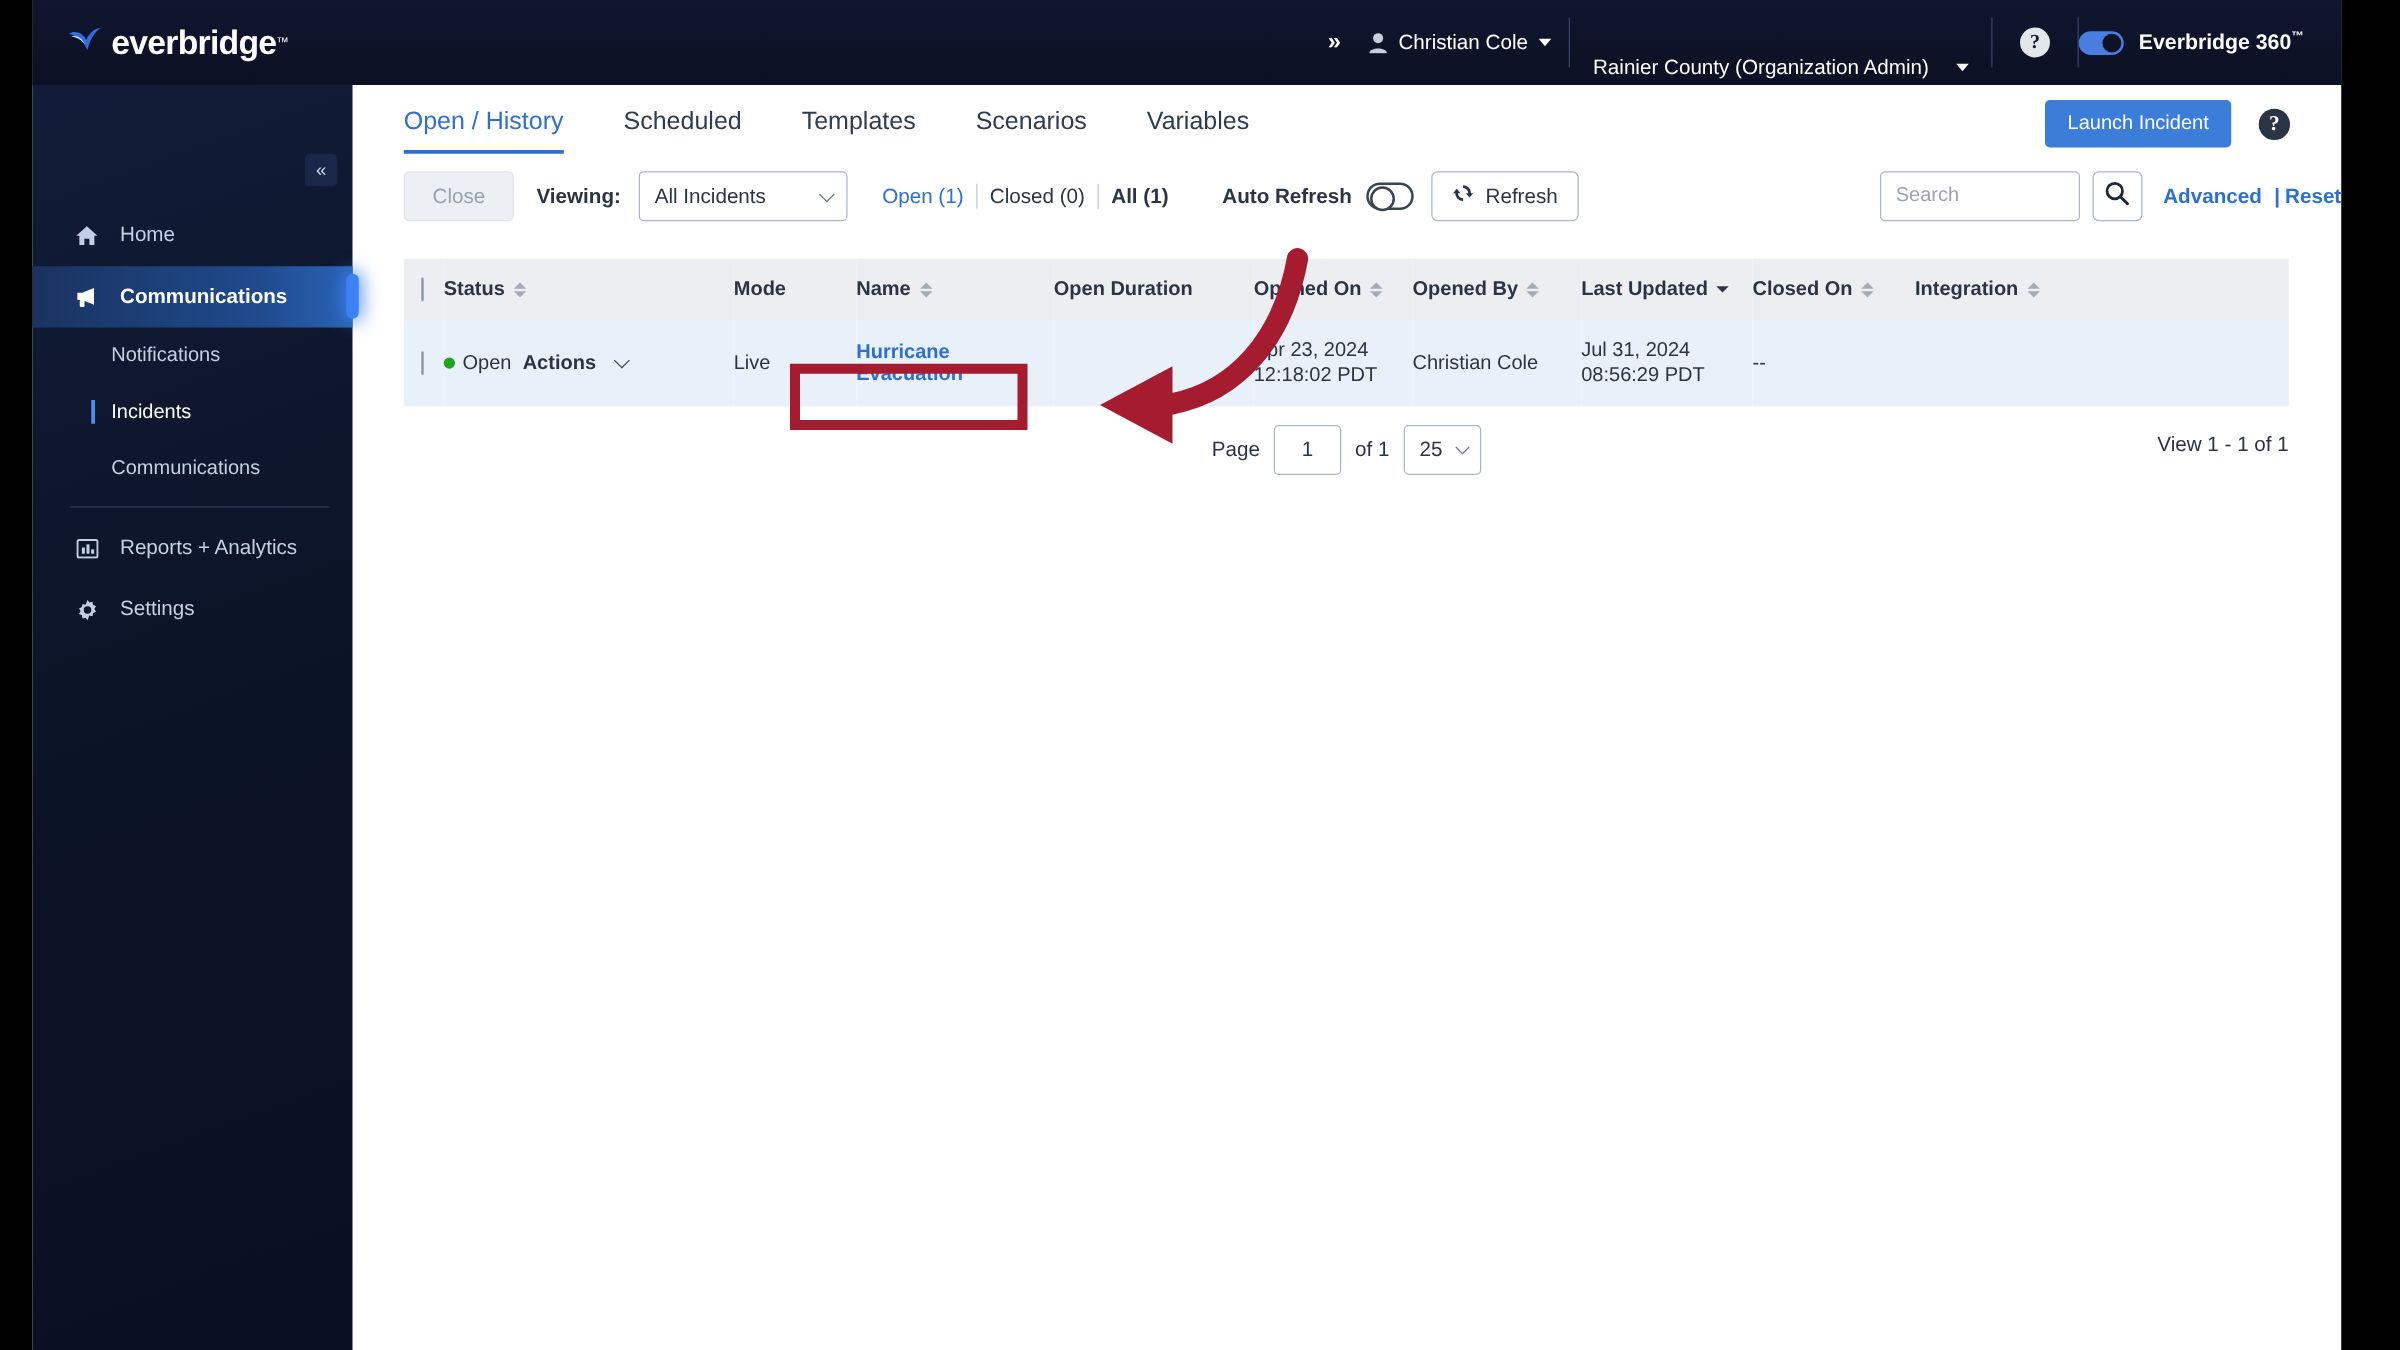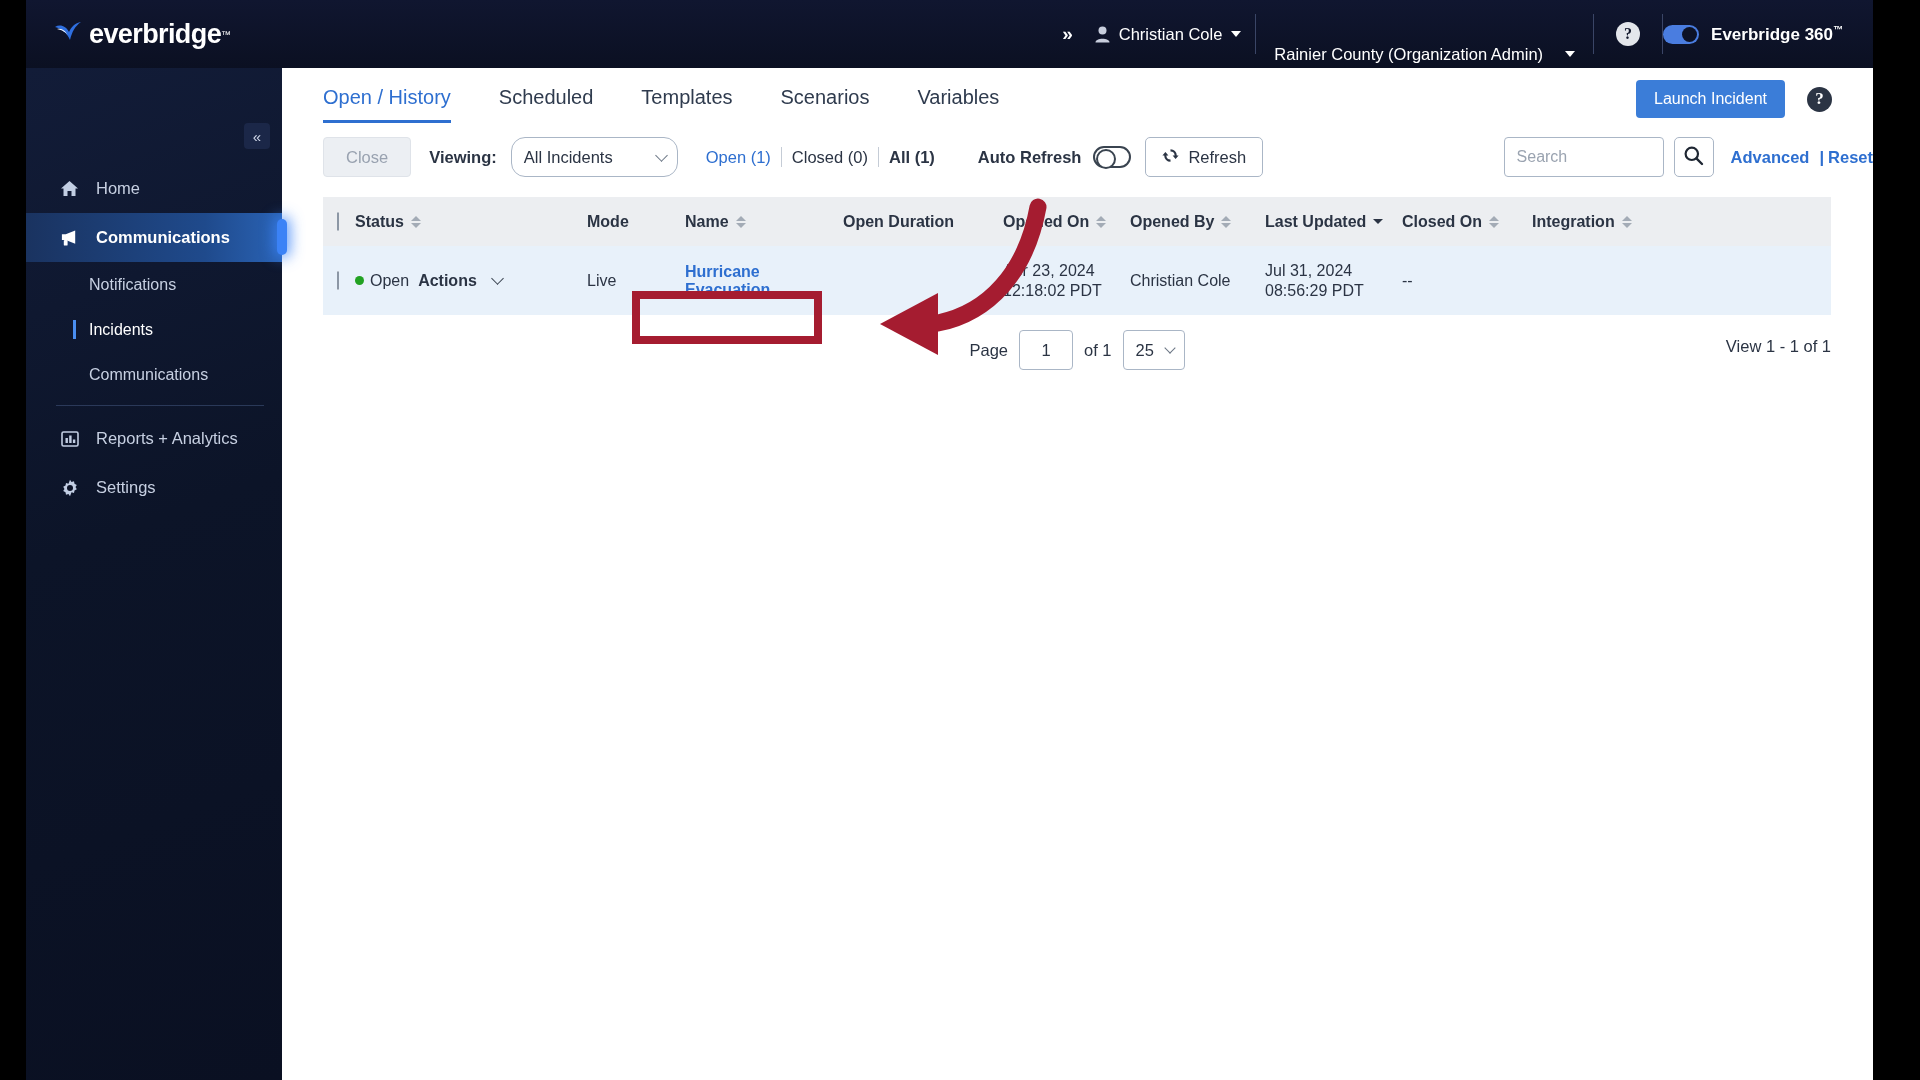--- a/index.html
+++ b/index.html
@@ -225,21 +225,21 @@
     font-size: 16.5px; font-family: "Liberation Sans", sans-serif;
     cursor: pointer;
   }
   .lbl-viewing {
     font-size: 16.5px; font-weight: 700; color: #2b3444;
     margin-left: 18px; margin-right: 14px;
   }
   .select-box {
     position: relative;
     width: 167px; height: 40px;
-    border: 1px solid #aab6c6; border-radius: 14px;
+    border: 1px solid #aab6c6; border-radius: 4px;
     background: #ffffff;
     display: flex; align-items: center;
     padding: 0 12px; font-size: 16.5px; color: #2b3444;
     cursor: pointer;
   }
   .select-box .chev {
     position: absolute; right: 11px; top: 13px;
     width: 9px; height: 9px;
     border-right: 1.6px solid #6b7685;
     border-bottom: 1.6px solid #6b7685;
@@ -295,21 +295,21 @@
     cursor: pointer;
   }
   .adv-link {
     margin-left: 17px; font-size: 16.5px; font-weight: 700;
     color: #2e6fd0; cursor: pointer;
   }
   .pipe-sep { margin: 0 4px 0 10px; color: #2e6fd0; font-size:16.5px; font-weight:700;}
   .reset-link { font-size: 16.5px; font-weight: 700; color: #2e6fd0; cursor: pointer; }
 
   
-  .table-wrap { margin-left: 41px; width: 1508px; margin-top: 10px; }
+  .table-wrap { margin-left: 41px; width: 1508px; margin-top: 20px; }
   table.incidents { width: 100%; border-collapse: collapse; table-layout: fixed; }
   table.incidents thead th {
     background: #eceef1; color: #2b3444;
     font-size: 16px; font-weight: 700; text-align: left;
     height: 49px; padding: 0; vertical-align: middle;
   }
   .th-inner { display: flex; align-items: center; gap: 7px; }
   .sort-arrows { display: inline-flex; flex-direction: column; gap: 2px; }
   .sa-up, .sa-down {
     width: 0; height: 0;

